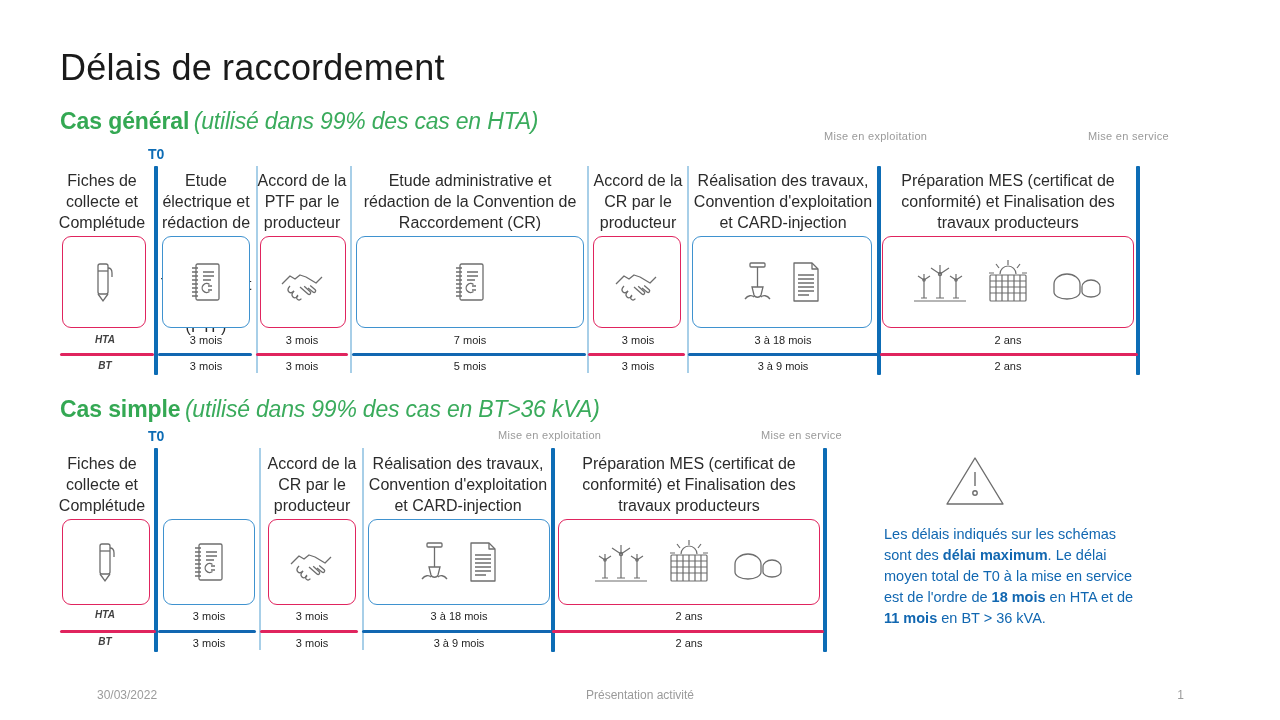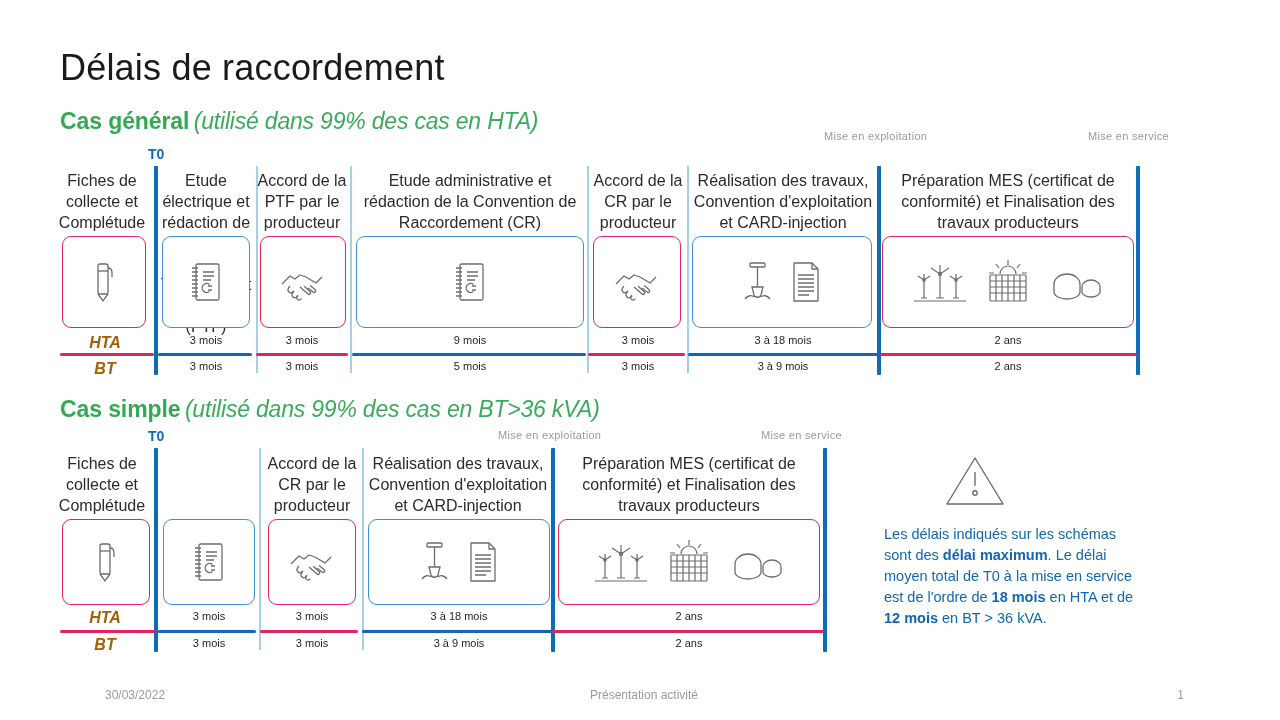--- a/index.html
+++ b/index.html
@@ -53,36 +53,36 @@
   .card.blue{border:1.6px solid #3f92cf;}
   .ic{display:block;}
   .ic svg{display:block;}
 
   
   .dur{
     position:absolute;text-align:center;font-size:11px;color:#1f1f1f;
     white-space:nowrap;
   }
   .legend{
-    position:absolute;font-size:16px;font-weight:bold;font-style:italic;
-    color:#a16207;text-align:center;
+    position:absolute;font-size:10px;font-weight:bold;font-style:italic;
+    color:#404040;text-align:center;
   }
   .bar{position:absolute;height:3px;border-radius:1.5px;}
   .bar.blue{background:#1167b1;}
   .bar.pink{background:#e0245e;}
 
   
   .note-text{
     position:absolute;left:884px;top:524px;width:250px;
     font-size:14.5px;line-height:1.45;color:#1167b1;font-weight:400;
   }
   .note-text b{font-weight:bold;}
 
   
-  .footer{position:absolute;bottom:18px;font-size:12px;color:#9b9b9b;margin-left:8px;}
+  .footer{position:absolute;bottom:18px;font-size:12px;color:#9b9b9b;}
   .footer.left{left:97px;}
   .footer.center{left:0;right:0;text-align:center;}
   .footer.right{right:96px;}
 </style>
 </head>
 <body>
 
 <div class="slide">
 
   <div class="page-title">Délais de raccordement</div>
@@ -217,21 +217,21 @@
         <path d="M34 25a9 7 0 0118 0"></path>
       </svg>
     </span>
   </div>
 
   <div class="legend" style="left:60px;top:334px;width:90px;">HTA</div>
   <div class="legend" style="left:60px;top:360px;width:90px;">BT</div>
 
   <div class="dur" style="left:160px;top:334px;width:92px;">3 mois</div>
   <div class="dur" style="left:258px;top:334px;width:88px;">3 mois</div>
-  <div class="dur" style="left:356px;top:334px;width:228px;">9 mois</div>
+  <div class="dur" style="left:356px;top:334px;width:228px;">7 mois</div>
   <div class="dur" style="left:592px;top:334px;width:92px;">3 mois</div>
   <div class="dur" style="left:692px;top:334px;width:182px;">3 à 18 mois</div>
   <div class="dur" style="left:882px;top:334px;width:252px;">2 ans</div>
 
   <div class="dur" style="left:160px;top:360px;width:92px;">3 mois</div>
   <div class="dur" style="left:258px;top:360px;width:88px;">3 mois</div>
   <div class="dur" style="left:356px;top:360px;width:228px;">5 mois</div>
   <div class="dur" style="left:592px;top:360px;width:92px;">3 mois</div>
   <div class="dur" style="left:692px;top:360px;width:182px;">3 à 9 mois</div>
   <div class="dur" style="left:882px;top:360px;width:252px;">2 ans</div>
@@ -369,20 +369,20 @@
 
   <div style="position:absolute;left:944px;top:454px;">
     <svg width="62" height="54" viewBox="0 0 62 54" fill="none" stroke="#6d6d6d" stroke-width="1.4" stroke-linejoin="round">
       <path d="M31 4L59 50H3z"></path>
       <path d="M31 18v14"></path>
       <circle cx="31" cy="39" r="2.2"></circle>
     </svg>
   </div>
 
   <div class="note-text">
-    <span>Les délais indiqués sur les schémas sont des </span><b>délai maximum</b><span>. Le délai moyen total de T0 à la mise en service est de l'ordre de </span><b>18 mois</b><span> en HTA et de </span><b>12 mois</b><span> en BT &gt; 36 kVA.</span>
+    <span>Les délais indiqués sur les schémas sont des </span><b>délai maximum</b><span>. Le délai moyen total de T0 à la mise en service est de l'ordre de </span><b>18 mois</b><span> en HTA et de </span><b>11 mois</b><span> en BT &gt; 36 kVA.</span>
   </div>
 
   <div class="footer left">30/03/2022</div>
   <div class="footer center">Présentation activité</div>
   <div class="footer right">1</div>
 
 </div>
 
 </body></html>

